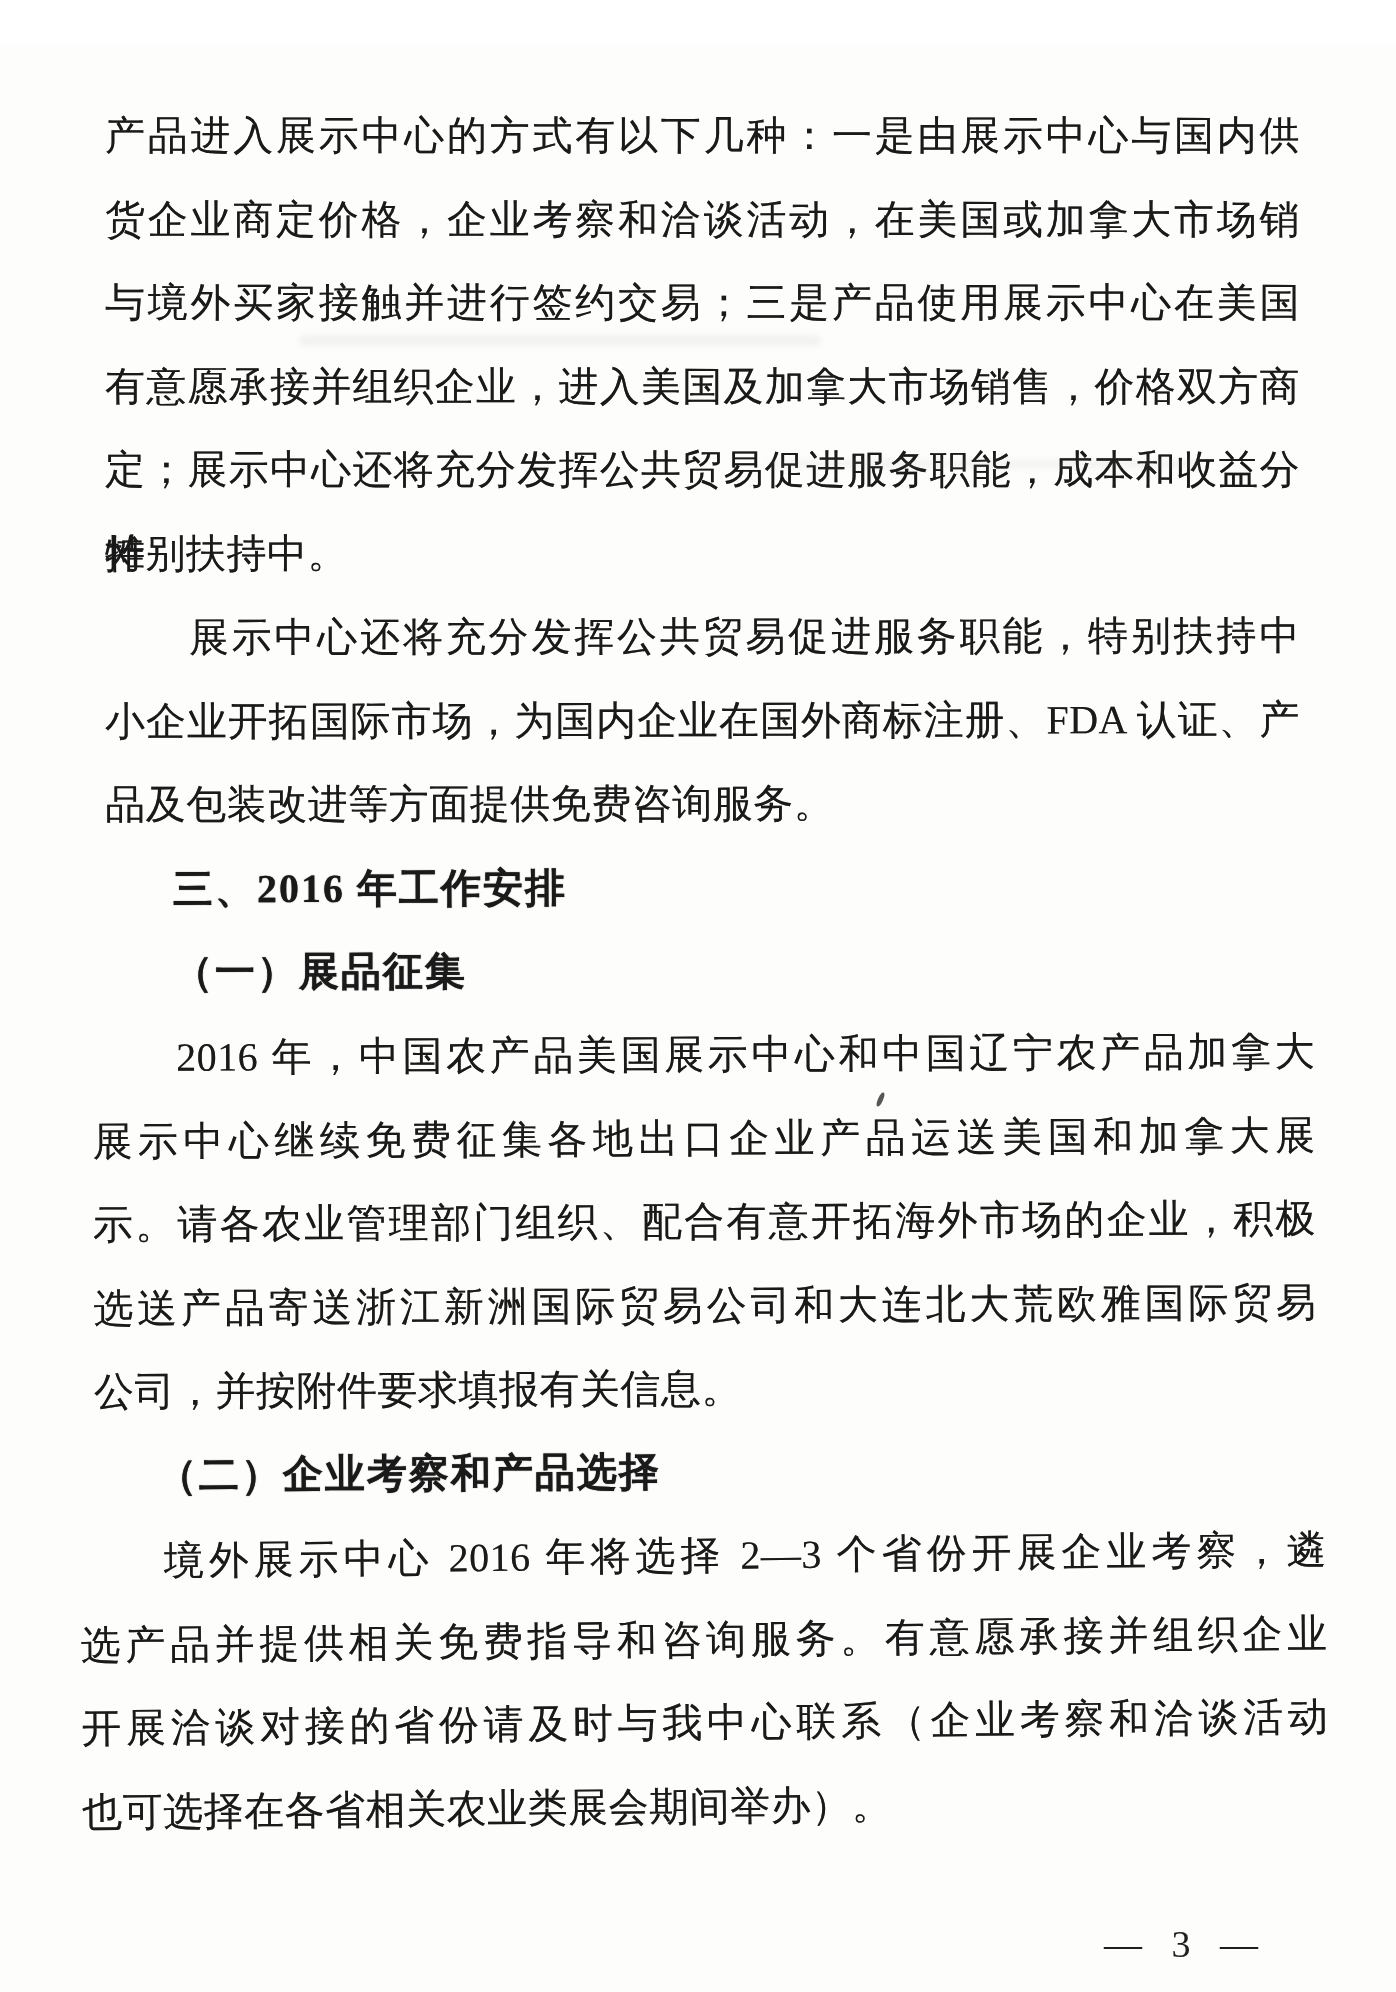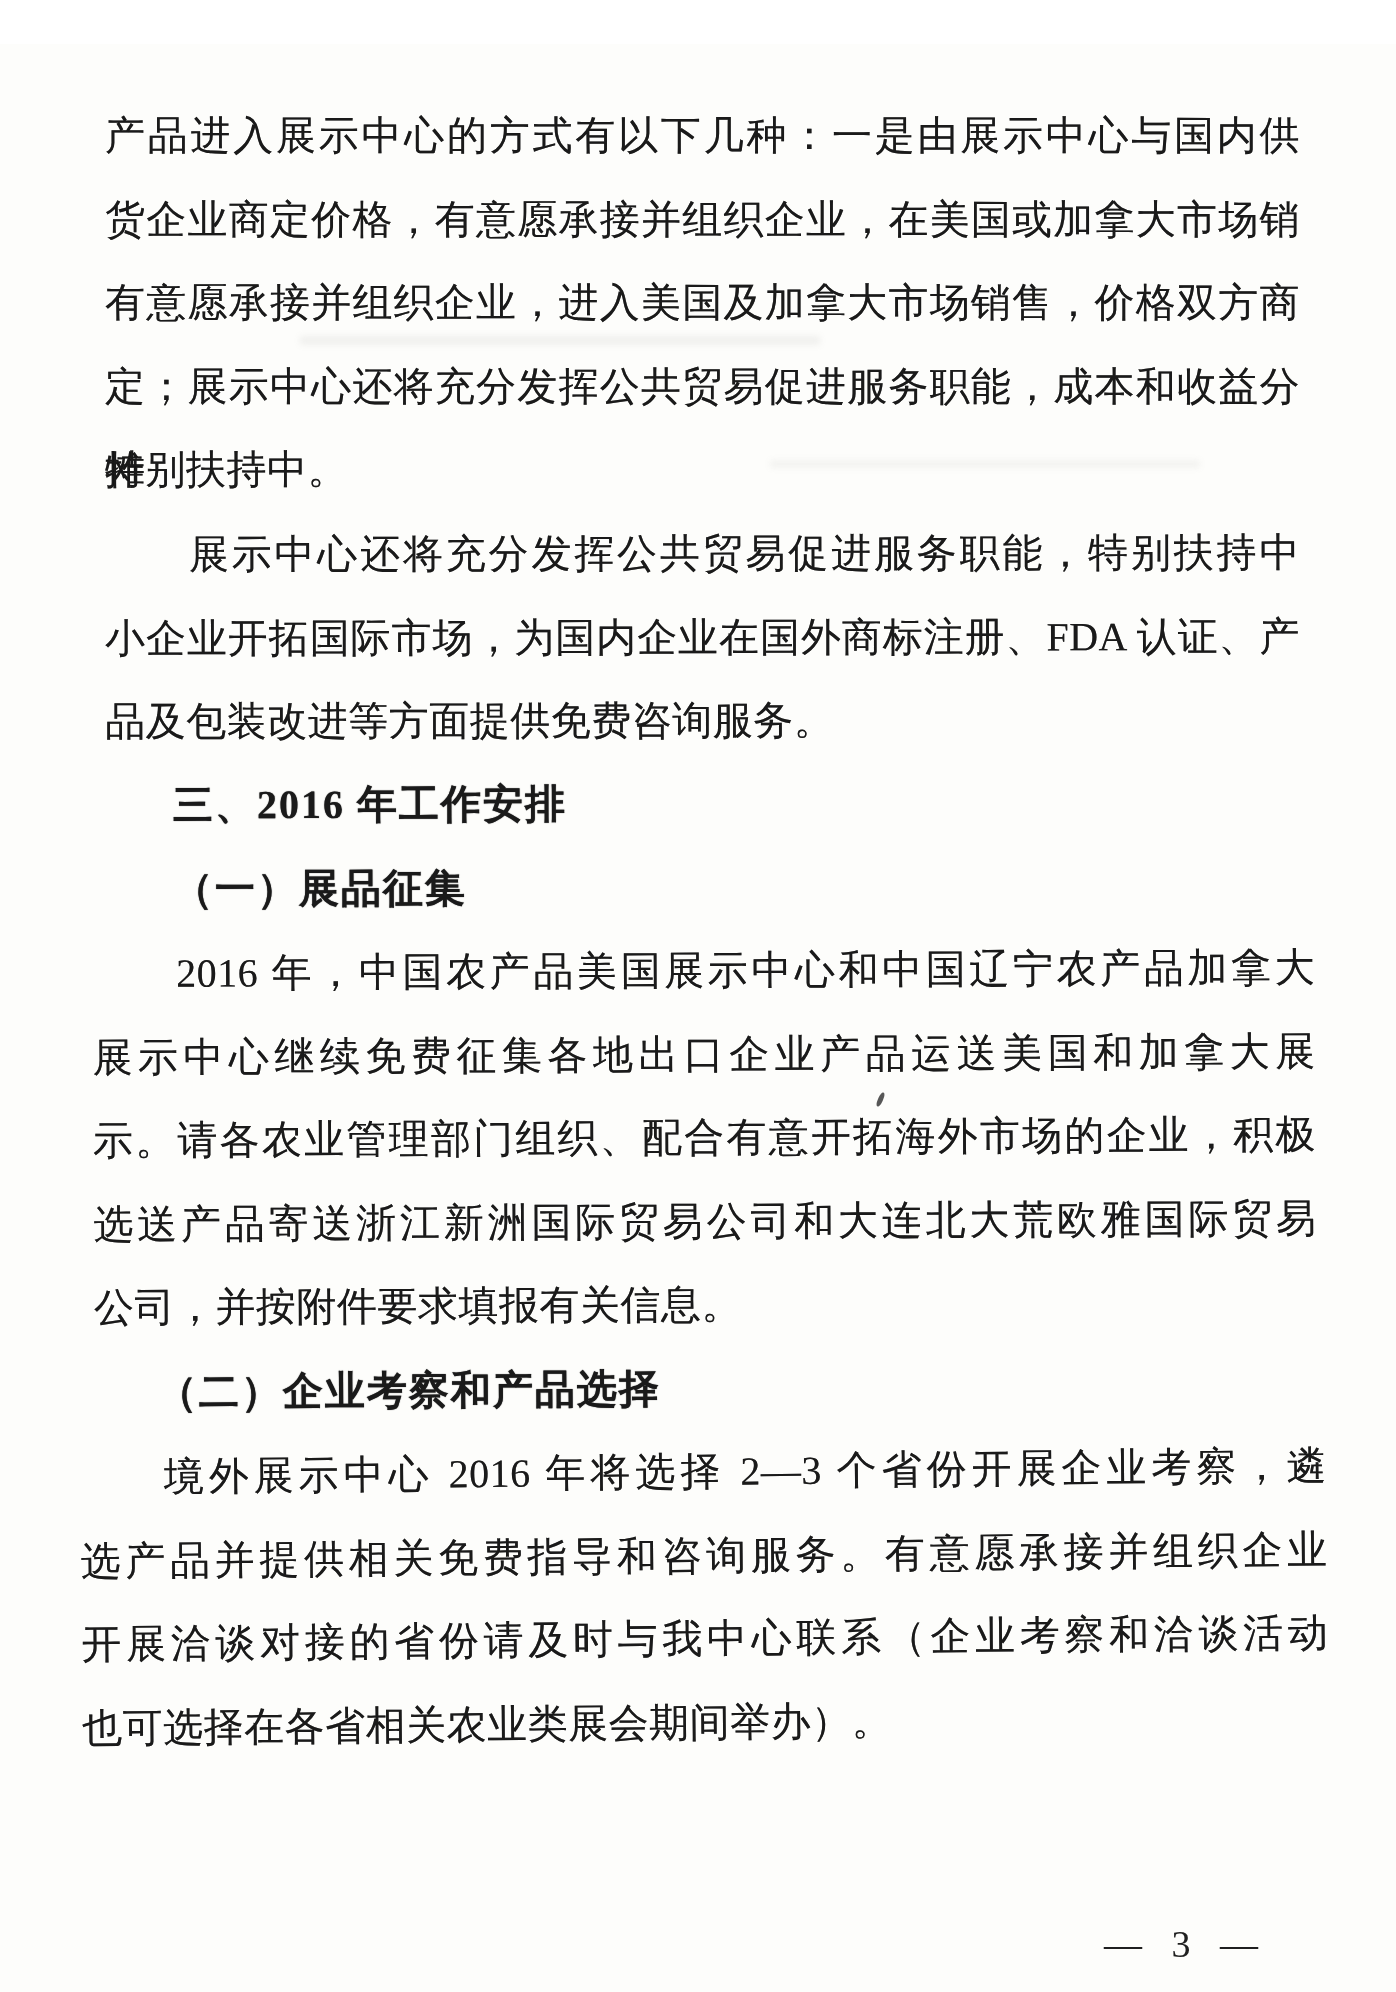--- a/index.html
+++ b/index.html
@@ -81,21 +81,22 @@
   .smudge-2 { left: 770px; top: 416px; width: 430px; height: 8px; opacity: 0.10; }
 </style>
 </head>
 <body>
 
 <div class="page">
   <div class="content">
 
     <div class="sec sec-1">
       <div class="line just">产品进入展示中心的方式有以下几种：一是由展示中心与国内供</div>
-      <div class="line just">货企业商定价格，有意愿承接并组织企业，在美国或加拿大市场销</div>
+      <div class="line just">货企业商定价格，企业考察和洽谈活动，在美国或加拿大市场销</div>
+      <div class="line just">与境外买家接触并进行签约交易；三是产品使用展示中心在美国</div>
       <div class="line just">有意愿承接并组织企业，进入美国及加拿大市场销售，价格双方商</div>
       <div class="line just">定；展示中心还将充分发挥公共贸易促进服务职能，成本和收益分摊</div>
       <div class="line">特别扶持中。</div>
     </div>
 
     <div class="sec sec-2">
       <div class="line just indent">展示中心还将充分发挥公共贸易促进服务职能，特别扶持中</div>
       <div class="line just">小企业开拓国际市场，为国内企业在国外商标注册、FDA 认证、产</div>
       <div class="line">品及包装改进等方面提供免费咨询服务。</div>
     </div>

